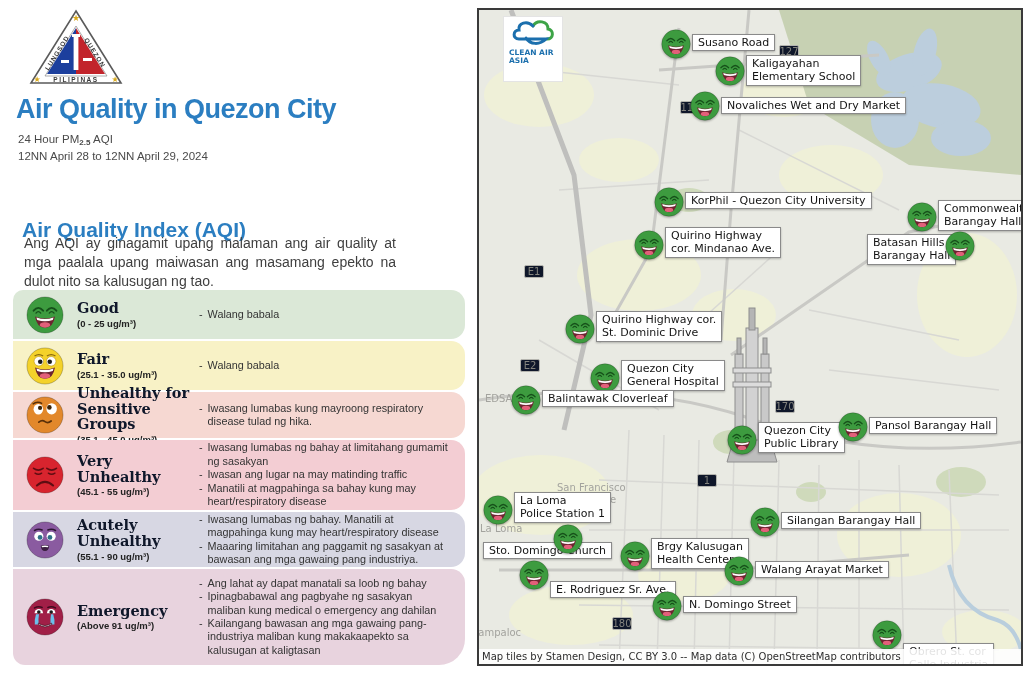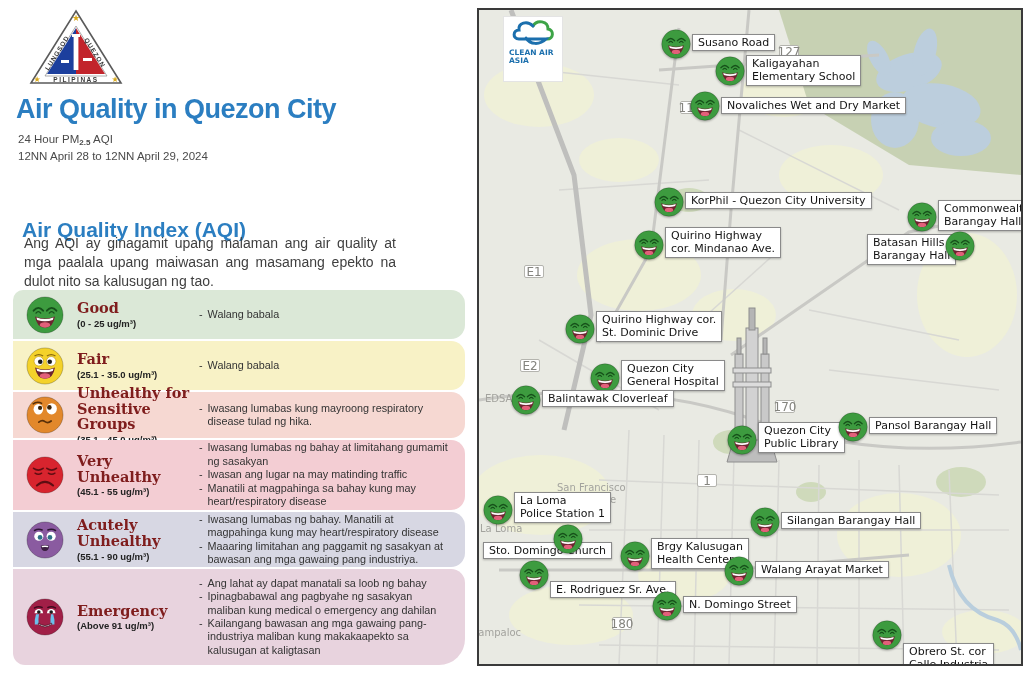--- a/index.html
+++ b/index.html
@@ -13,35 +13,35 @@
   .aqi-heading{position:absolute;left:22px;top:218px;font-size:21px;font-weight:bold;}
   .aqi-desc{position:absolute;left:24px;top:234px;width:372px;font-size:14px;line-height:1.35;
             color:#3f3f3f;text-align:justify;}
   
   .legend{position:absolute;left:13px;top:290px;width:452px;display:flex;flex-direction:column;gap:2px;}
   .lrow{display:flex;align-items:center;border-radius:0 14px 14px 0;}
   .lrow:first-child{border-top-left-radius:10px;}
   .lrow:last-child{border-radius:0 14px 26px 12px;}
   .lface{width:64px;display:flex;justify-content:center;flex:0 0 64px;}
   .ltext{flex:0 0 118px;padding-right:4px;}
-  .lname{font-family:"DejaVu Serif",serif;font-weight:bold;font-size:14.5px;color:#7f1d1d;line-height:1.1;}
+  .lname{font-family:"DejaVu Serif",serif;font-weight:bold;font-size:14.5px;color:#0f172a;line-height:1.1;}
   .lrange{font-size:9.5px;font-weight:bold;color:#222;margin-top:2px;}
   .ladv{flex:1;padding-right:14px;font-size:10.8px;color:#333;line-height:1.25;}
   .ladv .li{display:flex;}
   .ladv .dash{margin-right:5px;}
   
   .map{position:absolute;left:477px;top:8px;width:542px;height:654px;border:2px solid #3a3a3a;
        background:#e9eae3;overflow:hidden;font-family:"DejaVu Sans",sans-serif;}
   .mapbg{position:absolute;left:0;top:0;}
   .caa{position:absolute;left:24px;top:6px;width:58px;height:64px;background:#fff;border:1px solid #e4e4e4;
        display:flex;flex-direction:column;align-items:center;}
   .caa-text{font-size:7.5px;font-weight:bold;color:#1b6fad;line-height:1.05;align-self:flex-start;padding-left:5px;}
   .maplabel{position:absolute;color:#a3a39e;font-size:10px;line-height:1.15;white-space:pre-line;text-align:center;}
-  .shield{position:absolute;width:18px;height:11px;background:#ffffff;border:1px solid #b4b4ae;border-radius:2px;
-          font-size:12px;color:#84847e;display:flex;align-items:center;justify-content:center;}
+  .shield{position:absolute;width:18px;height:11px;background:#0f172a;border:1px solid #b4b4ae;border-radius:2px;
+          font-size:10px;color:#84847e;display:flex;align-items:center;justify-content:center;}
   .mlabel{position:absolute;background:#fff;border:1px solid #8a8a8a;box-shadow:0 1px 2px rgba(0,0,0,.25);
           padding:1px 5px;font-size:11px;line-height:1.22;color:#141414;white-space:pre-line;}
   .mmarker{position:absolute;width:30px;height:30px;filter:drop-shadow(0 1px 1px rgba(0,0,0,.35));}
   .attrib{position:absolute;left:0;bottom:0;width:100%;background:rgba(255,255,255,.88);
           font-size:10px;color:#2d2d2d;padding:2px 3px;box-sizing:border-box;}
 </style>
 </head>
 <body>
 
 <div class="canvas">
@@ -569,14 +569,15 @@
             <path d="M8,15.5 Q13,9.5 18,15.5" stroke="#16501a" stroke-width="2" fill="none" stroke-linecap="round"></path>
             <path d="M22,15.5 Q27,9.5 32,15.5" stroke="#16501a" stroke-width="2" fill="none" stroke-linecap="round"></path>
             <path d="M10.5,18 Q13,15 15.5,18" stroke="#16501a" stroke-width="1.4" fill="none" stroke-linecap="round"></path>
             <path d="M24.5,18 Q27,15 29.5,18" stroke="#16501a" stroke-width="1.4" fill="none" stroke-linecap="round"></path>
             <path d="M9.5,21.5 Q20,26 30.5,21.5 Q28.5,33.5 20,33.5 Q11.5,33.5 9.5,21.5 Z" fill="#6d2430"></path>
             <path d="M11,22.6 Q20,26 29,22.6 L28.2,25.2 Q20,28.2 11.8,25.2 Z" fill="#ffffff"></path>
             <ellipse cx="20" cy="30.5" rx="5.5" ry="2.8" fill="#e2607a"></ellipse>
           </svg></div>
       </div>
 
+    <div class="attrib">Map tiles by Stamen Design, CC BY 3.0 -- Map data (C) OpenStreetMap contributors</div>
   </div>
 </div>
 
 </body></html>

